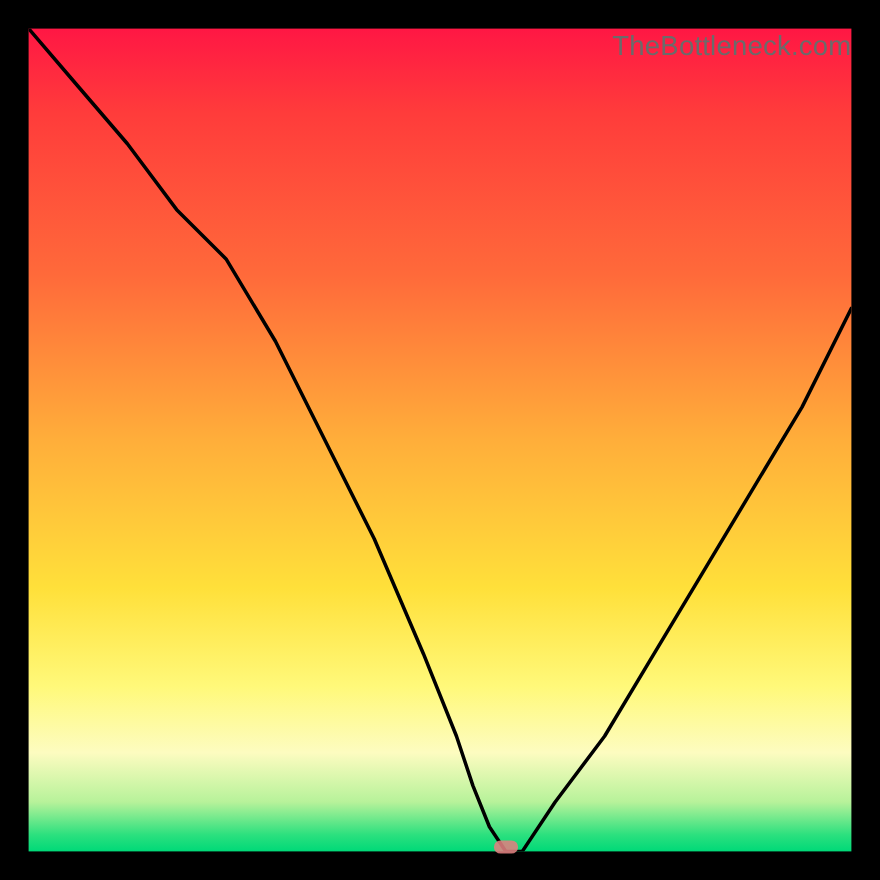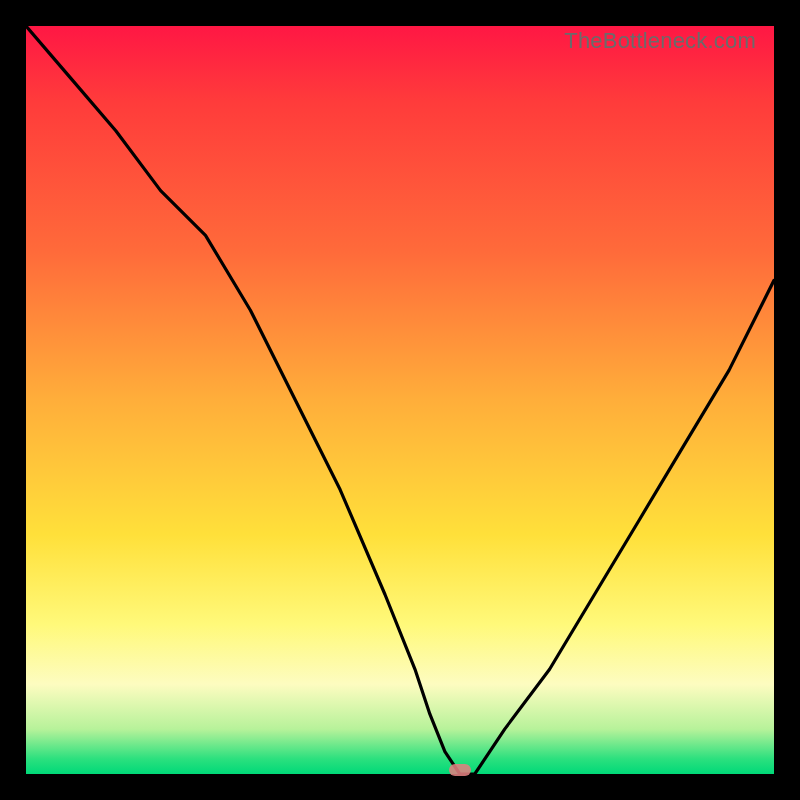--- a/index.html
+++ b/index.html
@@ -36,23 +36,23 @@
       #fff97a 80%,
       #fdfcc0 88%,
       #b7f29a 94%,
       #2be07e 98%,
       #00d978 100%
     );
   }
   .watermark {
     position: absolute;
     top: 2px;
-    right: 18px;
+    right: 0;
     color: #6b6b6b;
-    font-size: 22px;
+    font-size: 25px;
     font-weight: 500;
     letter-spacing: 0.2px;
     user-select: none;
   }
   svg.curve {
     position: absolute;
     left: 0;
     top: 0;
     width: 748px;
     height: 748px;

